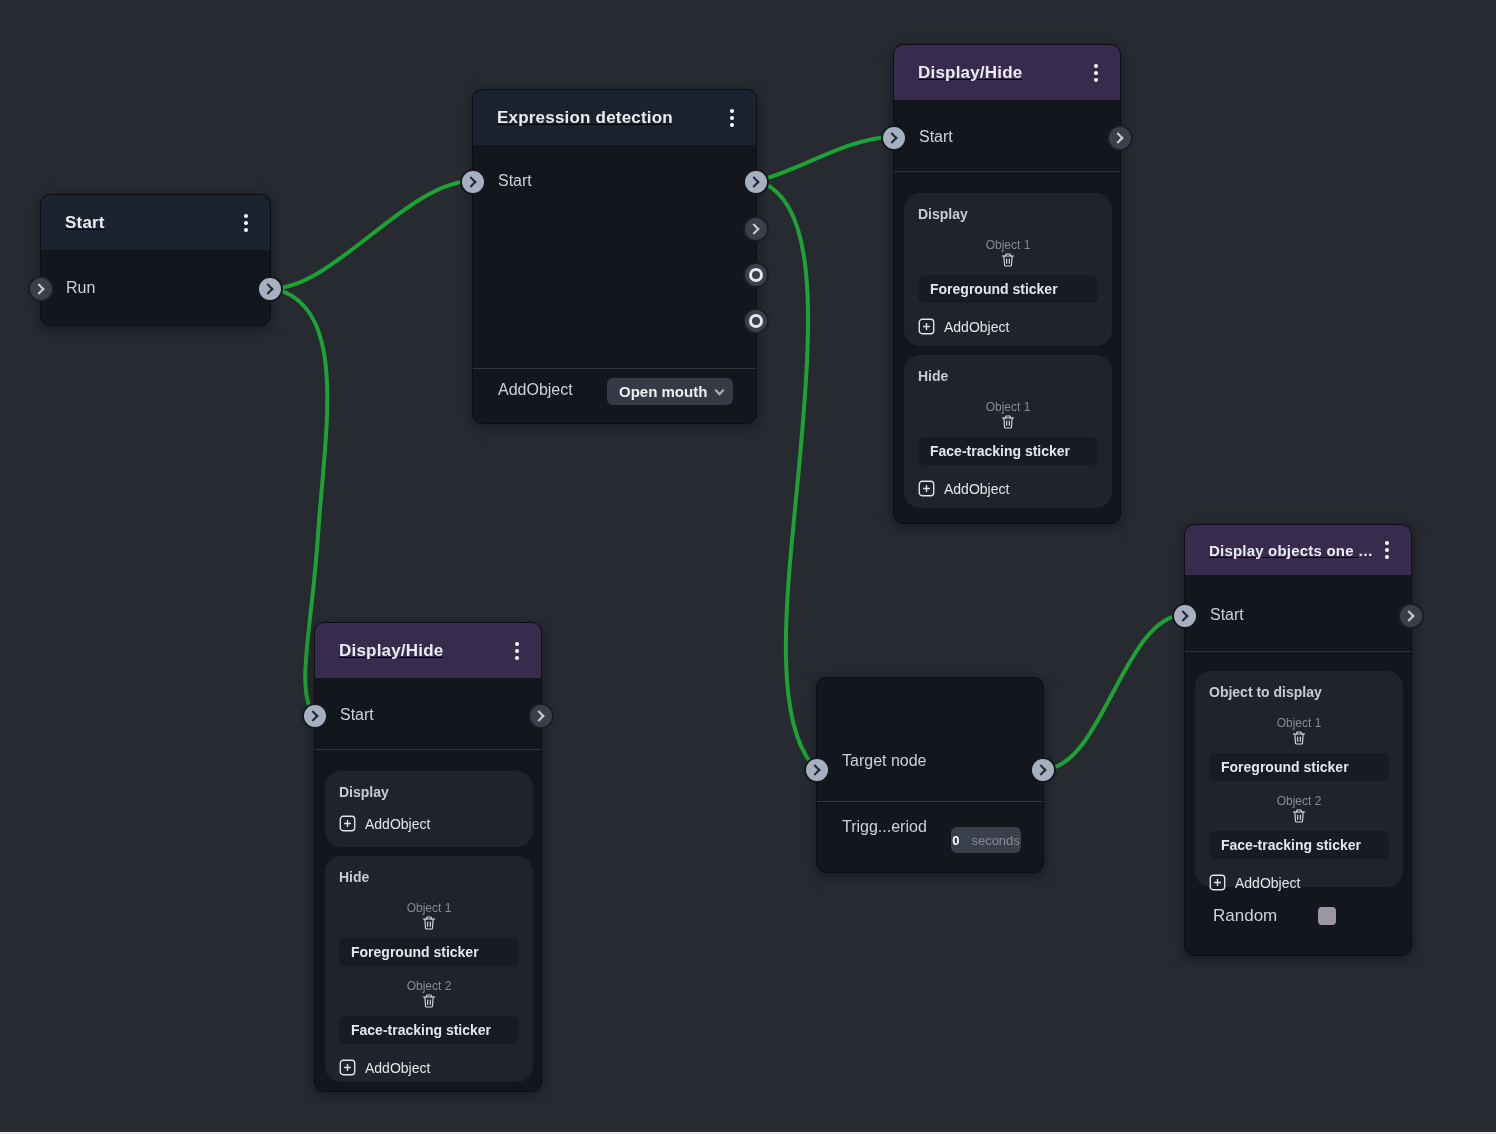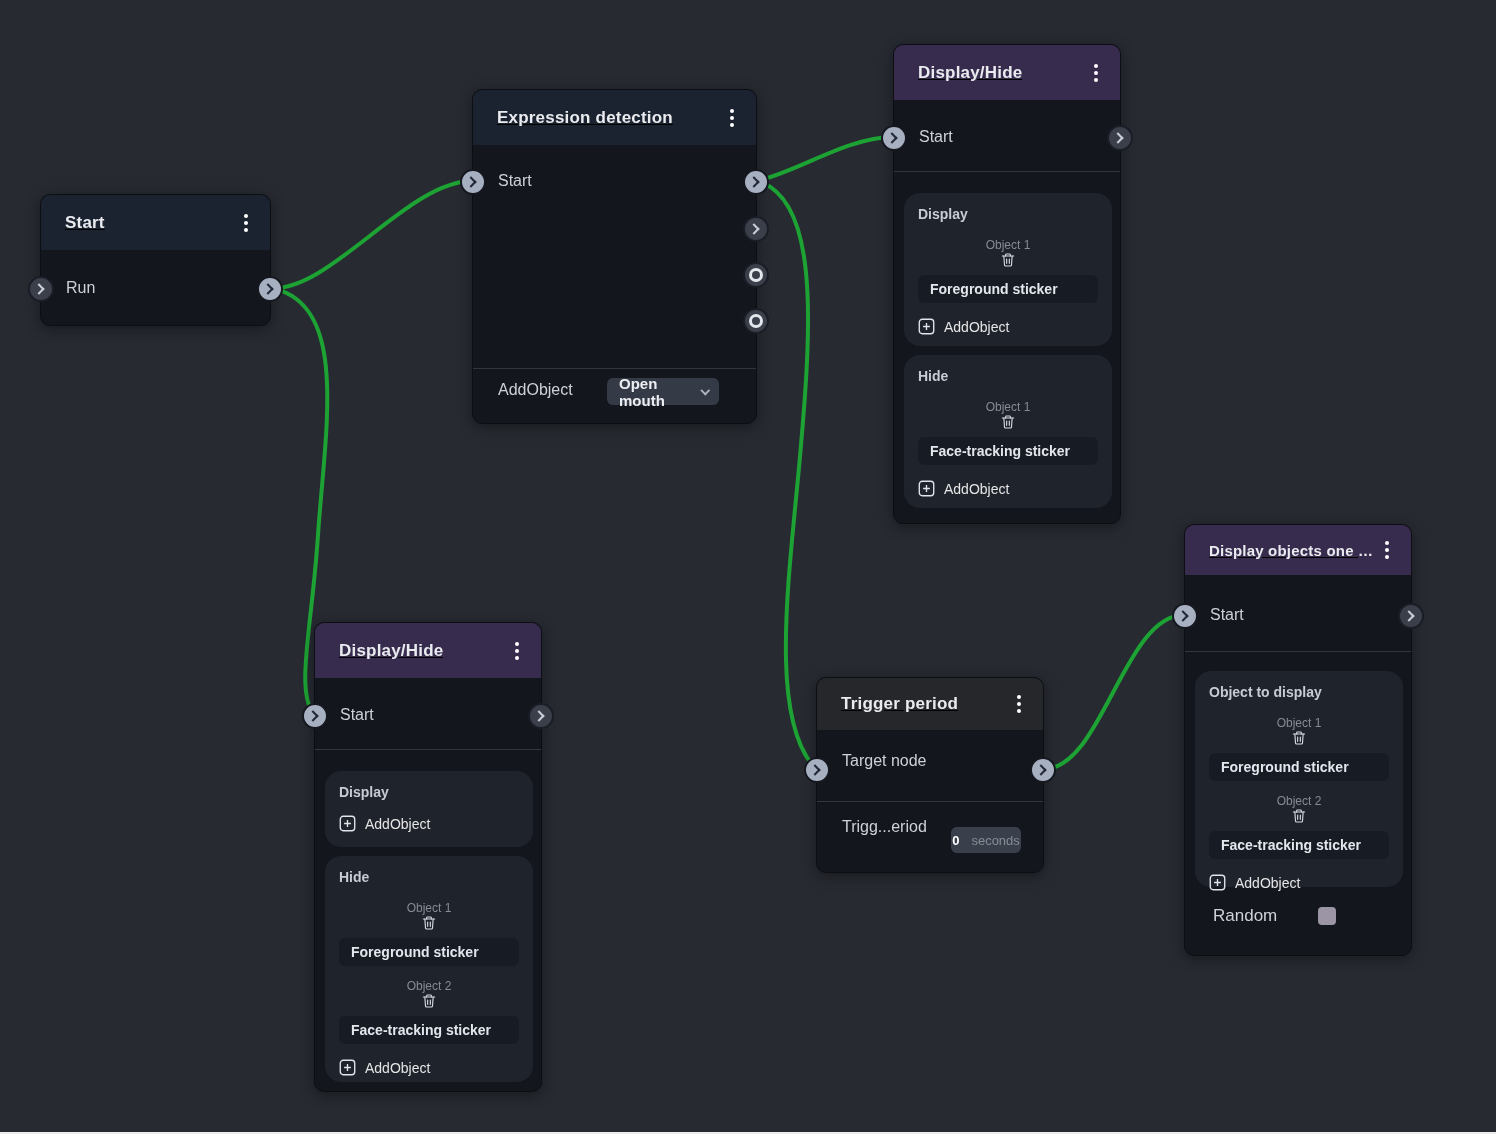--- a/index.html
+++ b/index.html
@@ -107,21 +107,21 @@
     <span class="port conn" style="right:-13px;top:79px;">
         <span class="chev"></span>
       </span>
     <span class="port dark" style="right:-13px;top:126px;">
         <span class="chev"></span>
       </span>
     <span class="port circle" style="right:-13px;top:172px;"></span>
     <span class="port circle" style="right:-13px;top:218px;"></span>
     <div class="divider" style="top:278px;"></div>
     <span class="row-label" style="top:291px;">AddObject</span>
-    <div class="dropdown" style="left:134px;top:288px;width:112px;height:27px;">
+    <div class="dropdown" style="left:134px;top:288px;width:126px;height:27px;">
       <span class="val">Open mouth</span>
       <span class="caret"></span>
     </div>
   </div>
 
   <div class="node" style="left:893px;top:44px;width:228px;height:480px;">
     <div class="node-header hdr-purple">
       <span class="node-title">Display/Hide</span>
       <span class="kebab">
           <i></i>
@@ -244,28 +244,20 @@
         <svg width="17" height="17" viewBox="0 0 20 20" fill="none" stroke="#e2e5ea" stroke-width="1.6">
             <rect x="1.5" y="1.5" width="17" height="17" rx="3.5"></rect>
             <path d="M10 6v8M6 10h8"></path>
           </svg>
         <span class="add-label">AddObject</span>
       </div>
     </div>
   </div>
 
   <div class="node" style="left:816px;top:677px;width:228px;height:196px;">
-    <div class="node-header hdr-gray" style="height:52px;">
-      <span class="node-title">Trigger period</span>
-      <span class="kebab">
-          <i></i>
-          <i></i>
-          <i></i>
-        </span>
-    </div>
     <span class="row-label" style="top:74px;">Target node</span>
     <span class="port conn" style="left:-13px;top:79px;">
         <span class="chev"></span>
       </span>
     <span class="port conn" style="right:-13px;top:79px;">
         <span class="chev"></span>
       </span>
     <div class="divider" style="top:123px;"></div>
     <span class="row-label" style="top:140px;">Trigg...eriod</span>
     <div class="pill" style="left:134px;top:149px;width:70px;height:26px;">

